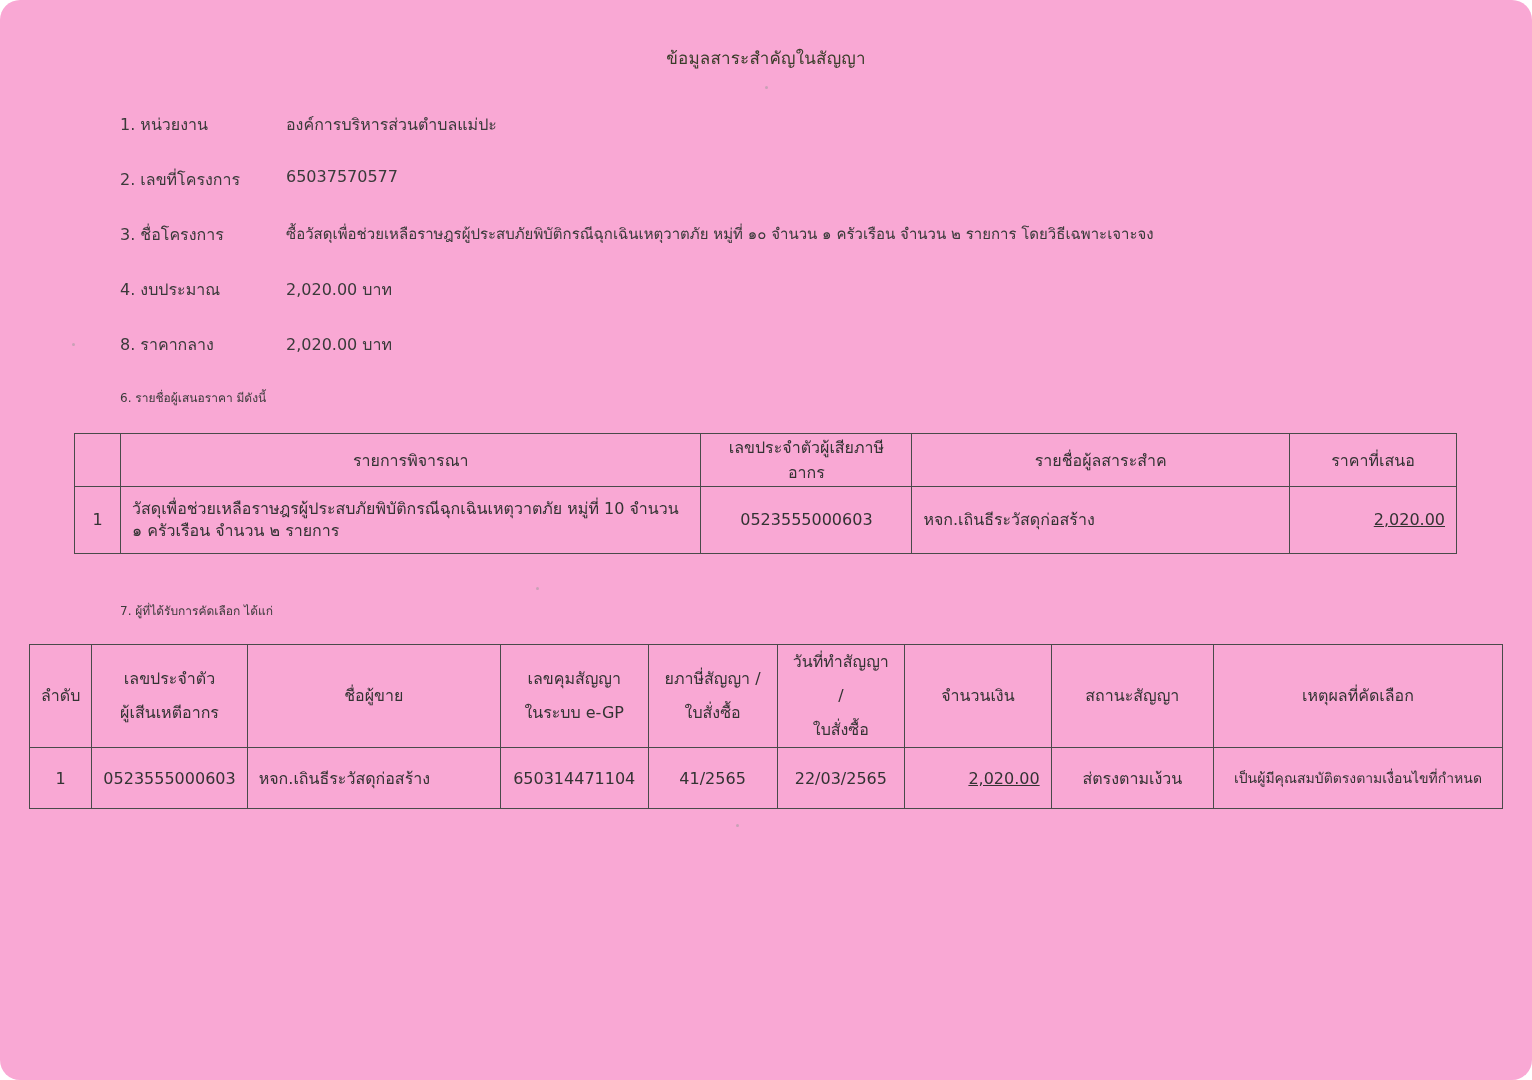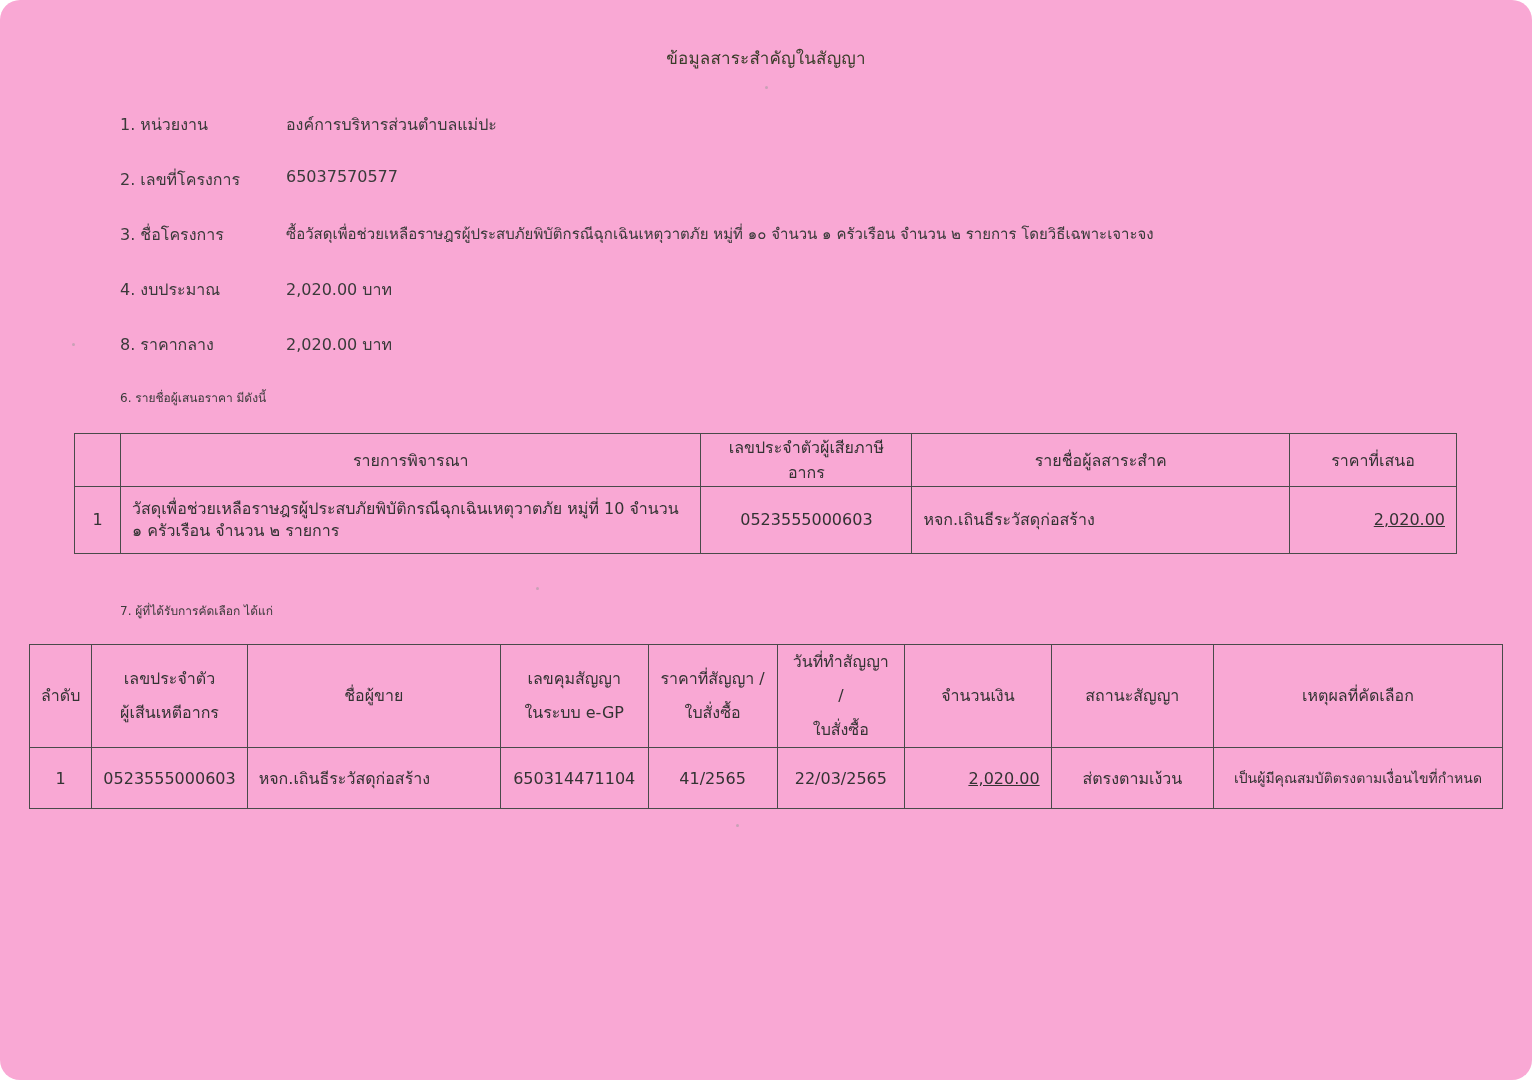--- a/index.html
+++ b/index.html
@@ -165,21 +165,21 @@
       <th>
         <div>เลขประจำตัว</div>
         <div>ผู้เสีนเหตีอากร</div>
       </th>
       <th>ชื่อผู้ขาย</th>
       <th>
         <div>เลขคุมสัญญา</div>
         <div>ในระบบ e-GP</div>
       </th>
       <th>
-        <div>ราคาที่สัญญา /</div>
+        <div>ยภาษี่สัญญา /</div>
         <div>ใบสั่งซื้อ</div>
       </th>
       <th>
         <div>วันที่ทำสัญญา /</div>
         <div>ใบสั่งซื้อ</div>
       </th>
       <th>จำนวนเงิน</th>
       <th>สถานะสัญญา</th>
       <th>เหตุผลที่คัดเลือก</th>
     </tr>

